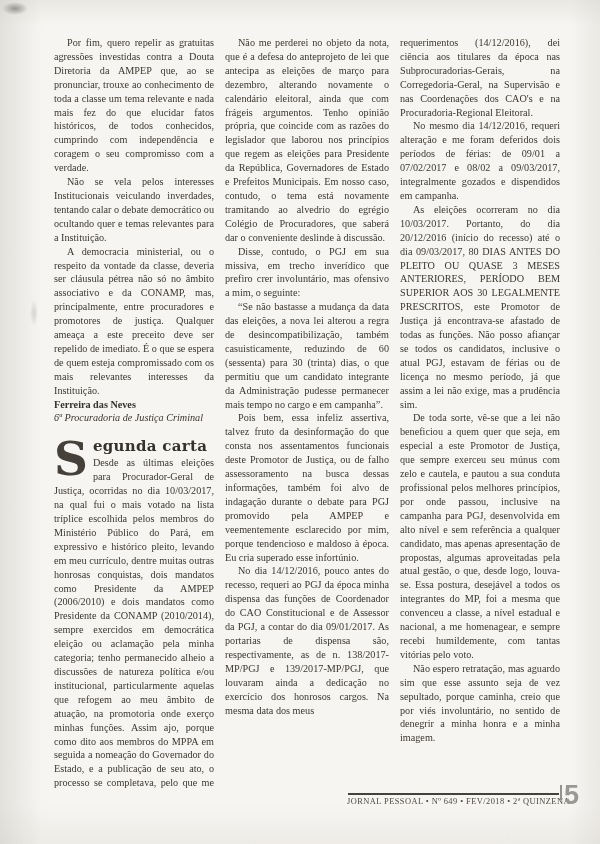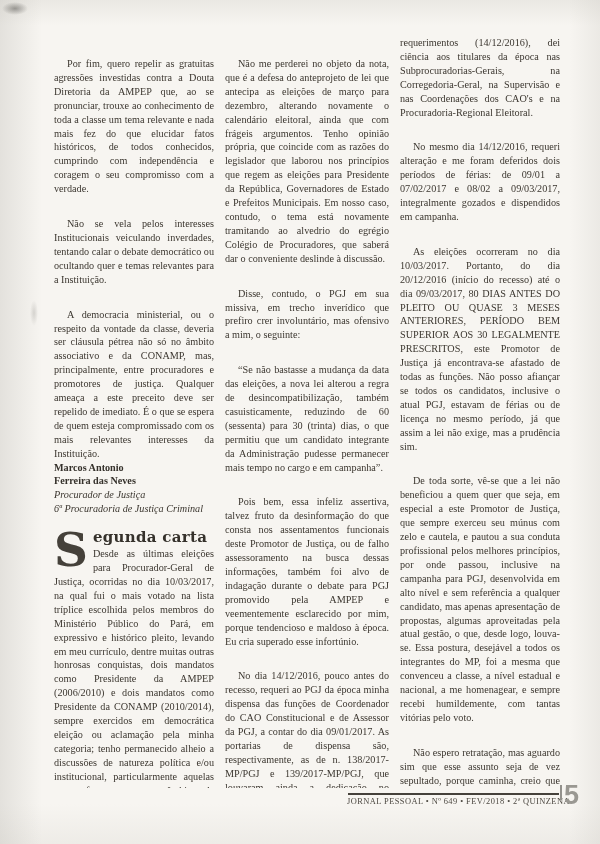--- a/index.html
+++ b/index.html
@@ -25,21 +25,21 @@
   .columns{
     position:absolute;left:54px;top:36px;width:506px;height:752px;
     display:flex;gap:11px;overflow:hidden;
   }
   .col{width:160px;flex:0 0 160px;}
   .col.mid{width:164px;flex:0 0 164px;}
   .col p{
     margin:0;font-size:10.2px;line-height:13.9px;text-align:justify;
     color:#3b362f;
   }
-  .col p.ind{text-indent:13px;margin-top:21px;}
+  .col p.ind{text-indent:13px;}
   .sig{margin:0;font-size:10.6px;line-height:14.2px;text-align:right;}
   .sig.name{font-weight:bold;color:#35312b;}
   .sig.role{font-style:italic;}
   .section{margin-top:13px;}
   .dropcap{
     float:left;font-size:47px;line-height:38px;height:41px;
     font-weight:bold;color:#45413a;padding-right:5px;margin-top:2px;
     font-family:"DejaVu Serif", serif;
   }
   .heading{
@@ -65,23 +65,21 @@
 <div class="page">
   <div class="smudge-tl"></div>
   <div class="smudge-edge"></div>
 
   <div class="columns">
 
     <div class="col">
       <p class="ind">Por fim, quero repelir as gratuitas agressões investidas contra a Douta Diretoria da AMPEP que, ao se pronunciar, trouxe ao conhecimento de toda a classe um tema relevante e nada mais fez do que elucidar fatos históricos, de todos conhecidos, cumprindo com independência e coragem o seu compromisso com a verdade.</p>
       <p class="ind">Não se vela pelos interesses Institucionais veiculando inverdades, tentando calar o debate democrático ou ocultando quer e temas relevantes para a Instituição.</p>
       <p class="ind">A democracia ministerial, ou o respeito da vontade da classe, deveria ser cláusula pétrea não só no âmbito associativo e da CONAMP, mas, principalmente, entre procuradores e promotores de justiça. Qualquer ameaça a este preceito deve ser repelido de imediato. É o que se espera de quem esteja compromissado com os mais relevantes interesses da Instituição.</p>
-      <p class="sig name">Marcos Antonio</p>
       <p class="sig name">Ferreira das Neves</p>
-      <p class="sig role">Procurador de Justiça</p>
       <p class="sig role">6ª Procuradoria de Justiça Criminal</p>
       <div class="section">
         <span class="dropcap">S</span>
         <div class="heading">egunda carta</div>
         <p>Desde as últimas eleições para Procurador-Geral de Justiça, ocorridas no dia 10/03/2017, na qual fui o mais votado na lista tríplice escolhida pelos membros do Ministério Público do Pará, em expressivo e histórico pleito, levando em meu currículo, dentre muitas outras honrosas conquistas, dois mandatos como Presidente da AMPEP (2006/2010) e dois mandatos como Presidente da CONAMP (2010/2014), sempre exercidos em democrática eleição ou aclamação pela minha categoria; tenho permanecido alheio a discussões de natureza política e/ou institucional, particularmente aquelas que refogem ao meu âmbito de atuação, na promotoria onde exerço minhas funções. Assim ajo, porque como dito aos membros do MPPA em seguida a nomeação do Governador do Estado, e a publicação de seu ato, o processo se completava, pelo que me manifestei à classe, e ao próprio PGJ nomeado, desejando êxito na missão, como o fiz também na cerimônia solene de posse.</p>
       </div>
 
     </div>
 
     <div class="col mid">

